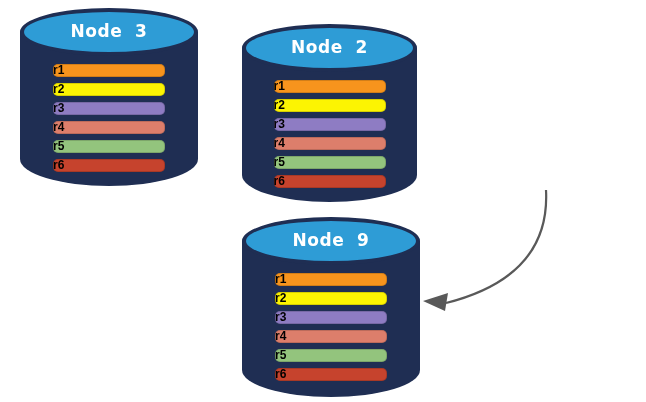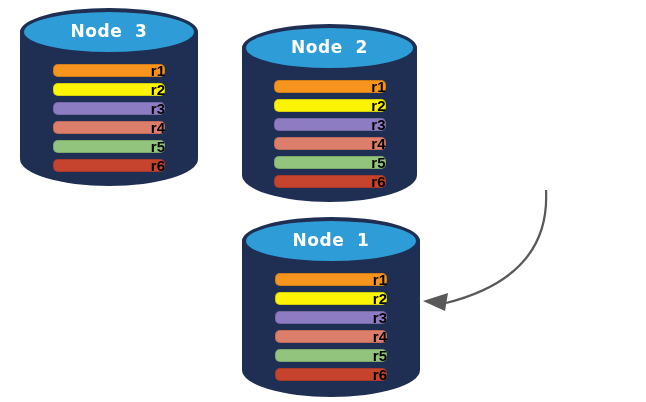--- a/index.html
+++ b/index.html
@@ -20,21 +20,21 @@
   .node-title{
     position:absolute;left:0;right:0;top:13px;z-index:3;
     text-align:center;color:#fff;font-weight:bold;font-size:17px;
     white-space:pre;letter-spacing:0.5px;
   }
   .records{
     position:absolute;left:50%;transform:translateX(-50%);top:56px;width:112px;z-index:2;
   }
   .record{
     height:13px;line-height:13px;margin-bottom:6px;border-radius:5px;
-    text-align:right;color:#000;font-weight:bold;font-size:15px;
+    text-align:left;color:#000;font-weight:bold;font-size:12px;
     font-family:"Liberation Sans",sans-serif;
     box-shadow:inset 0 0 0 1px rgba(0,0,0,0.15);
   }
   .xmark{position:absolute;left:84px;top:112px;width:0;height:0;z-index:4;}
   .xbar{
     position:absolute;left:0;top:0;width:36px;height:152px;
     transform-origin:center center;
   }
   .xbar-a{transform:translate(-50%,-50%) rotate(25deg);}
   .xbar-b{transform:translate(-50%,-50%) rotate(-25deg);}
@@ -70,21 +70,21 @@
       <div class="record" style="background: rgb(221, 126, 107);">r4</div>
       <div class="record" style="background: rgb(147, 196, 125);">r5</div>
       <div class="record" style="background: rgb(198, 67, 45);">r6</div>
     </div>
   </div>
 
 
   <div class="node" style="left:242px;top:217px;height:180px;">
     <div class="cyl-body" style="background: rgb(31, 46, 83);"></div>
     <div class="cyl-top" style="background: rgb(46, 156, 214);"></div>
-    <div class="node-title">Node  1</div>
+    <div class="node-title">Node  9</div>
     <div class="records">
       <div class="record" style="background: rgb(247, 148, 29);">r1</div>
       <div class="record" style="background: rgb(252, 244, 2);">r2</div>
       <div class="record" style="background: rgb(142, 124, 195);">r3</div>
       <div class="record" style="background: rgb(221, 126, 107);">r4</div>
       <div class="record" style="background: rgb(147, 196, 125);">r5</div>
       <div class="record" style="background: rgb(198, 67, 45);">r6</div>
     </div>
   </div>
 

